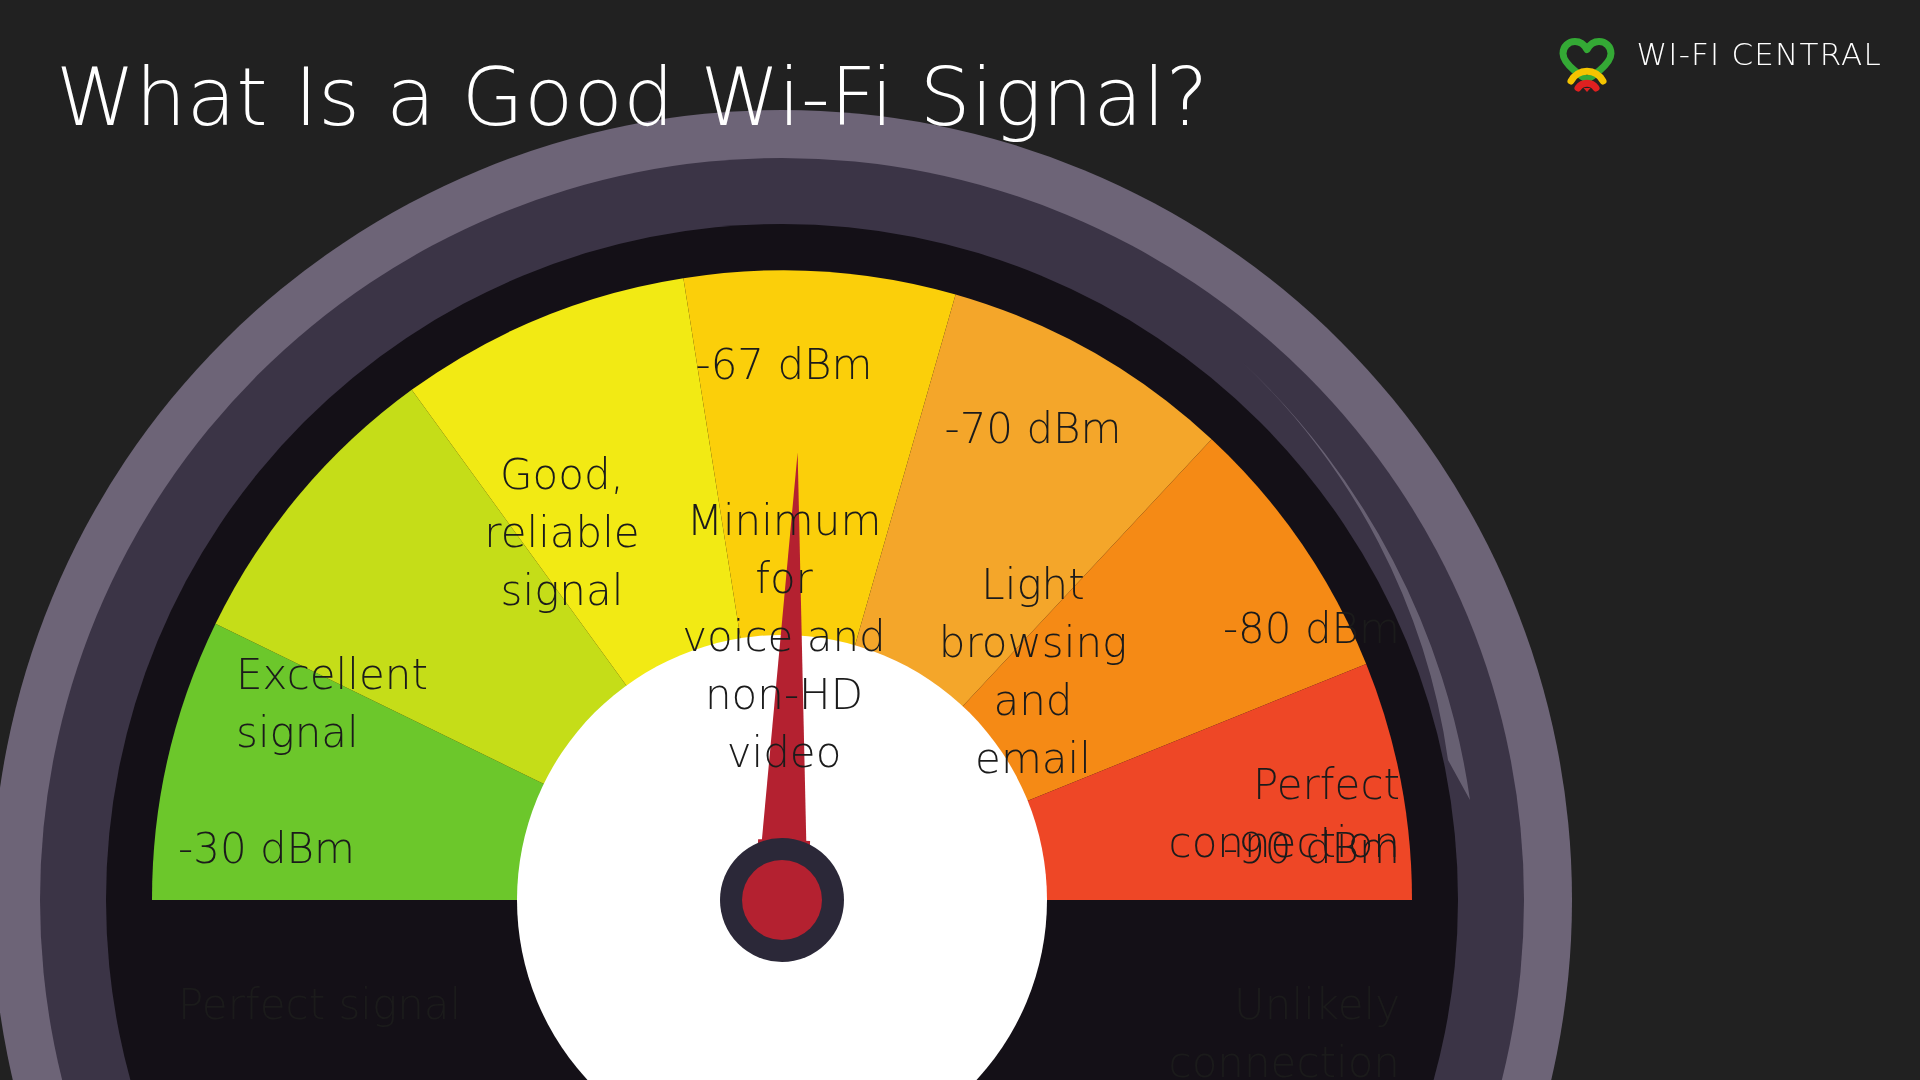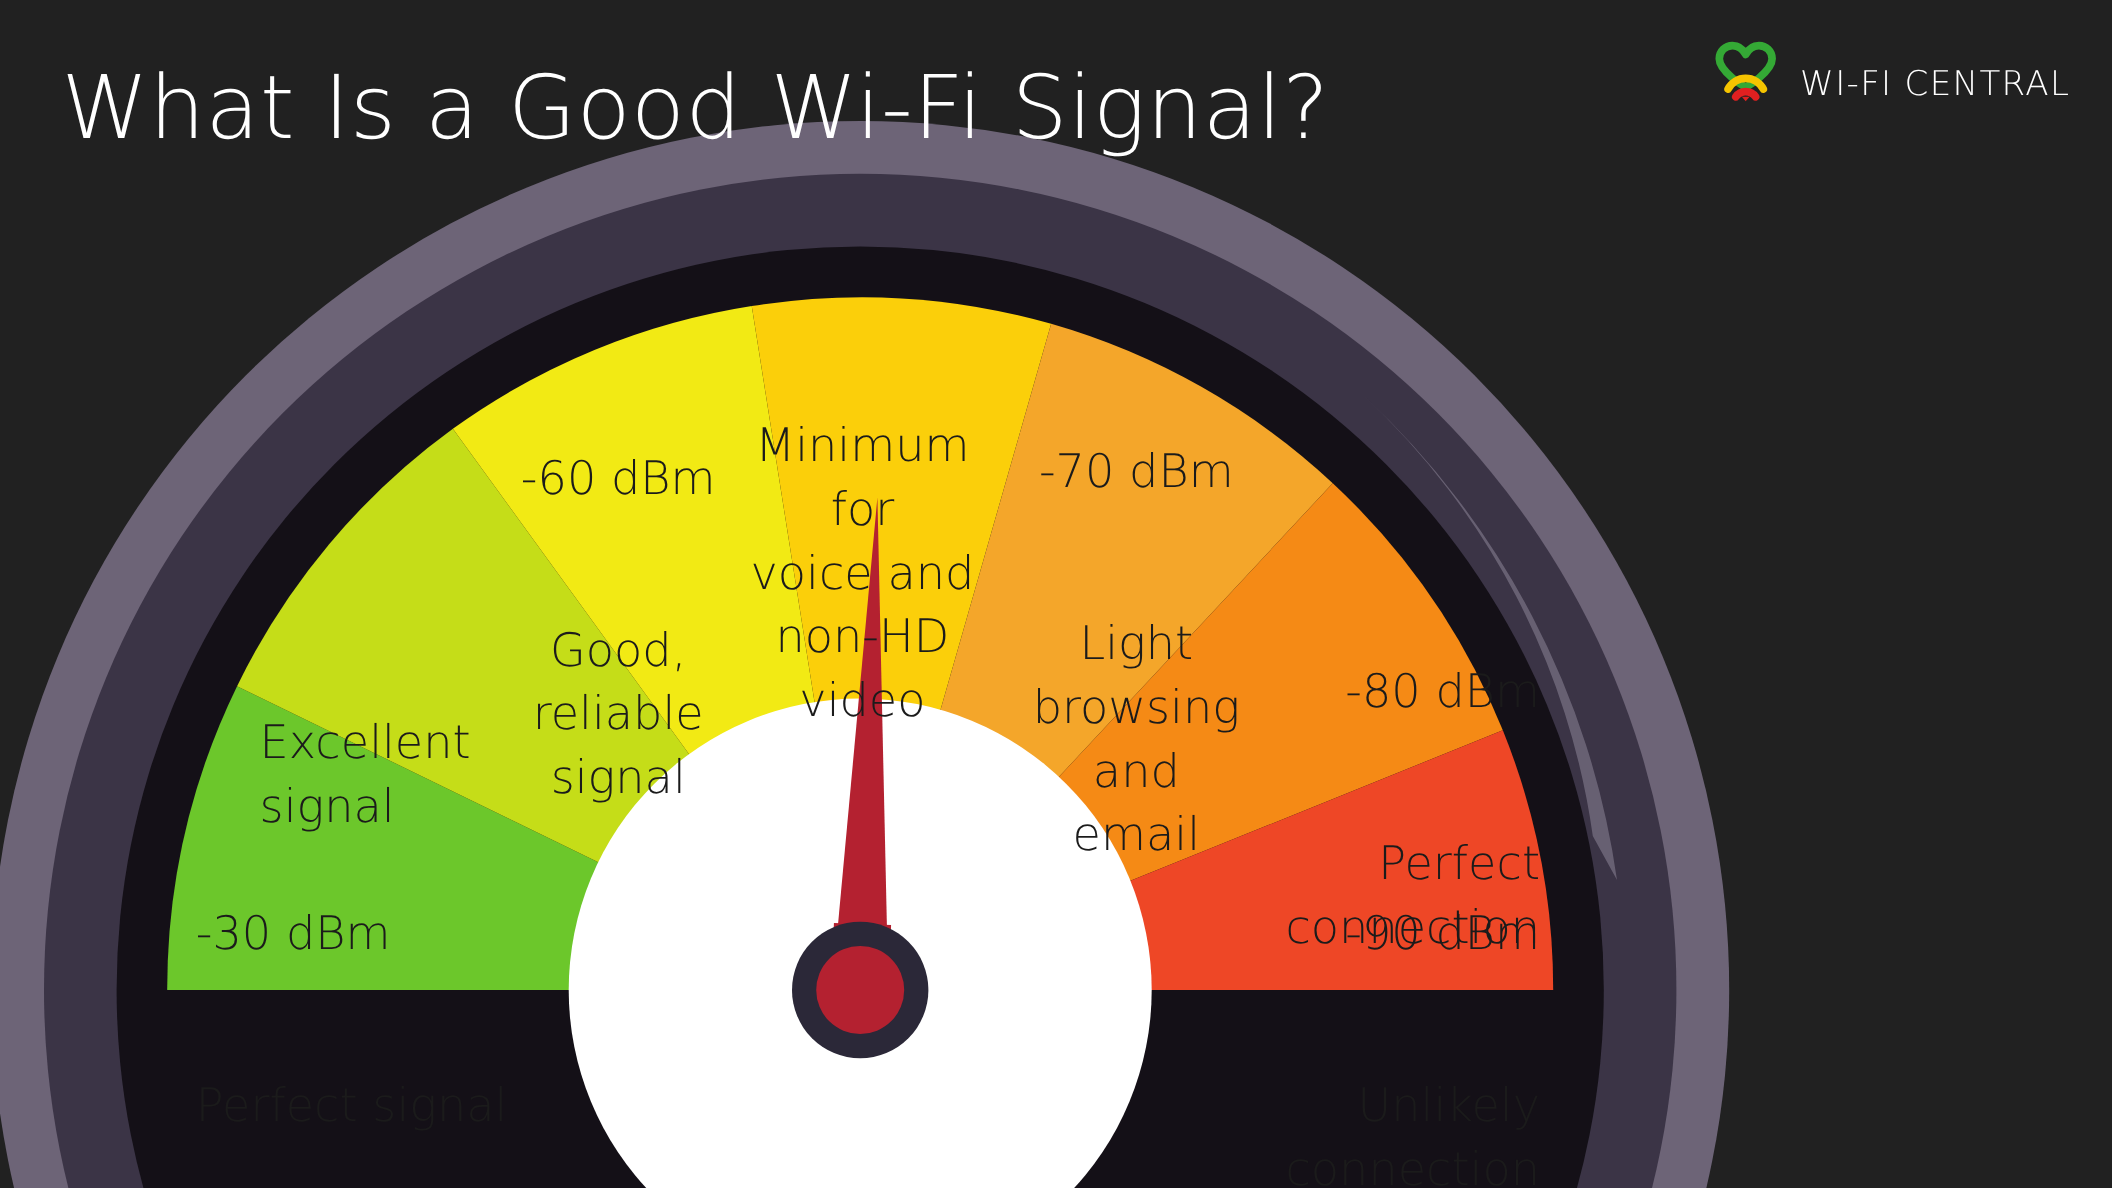--- a/index.html
+++ b/index.html
@@ -29,21 +29,21 @@
     letter-spacing: 0.5px;
     white-space: nowrap;
     z-index: 40;
   }
 
   #brand {
     position: absolute;
     right: 38px;
     top: 36px;
     display: flex;
-    align-items: flex-end;
+    align-items: flex-start;
     gap: 18px;
     z-index: 40;
   }
   #brand-logo { width: 62px; height: 58px; display: block; }
   #brand-name {
     font-family: "DejaVu Sans", "Liberation Sans", sans-serif;
     font-weight: 300;
     font-size: 31px;
     color: #ffffff;
     letter-spacing: 1.2px;
@@ -138,27 +138,27 @@
     <span class="v">-30 dBm</span>
     <span class="d">Perfect signal</span>
   </div>
 
   <div class="seg-label" id="lbl-50">
     <span class="d">Excellent
 signal</span>
   </div>
 
   <div class="seg-label" id="lbl-60">
-    <span class="v">-60 dBm</span>
     <span class="d">Good,
 reliable
 signal</span>
   </div>
 
   <div class="seg-label" id="lbl-67">
+    <span class="v">-67 dBm</span>
     <span class="d">Minimum for
 voice and
 non-HD
 video</span>
   </div>
 
   <div class="seg-label" id="lbl-70">
     <span class="v">-70 dBm</span>
     <span class="d">Light
 browsing and

